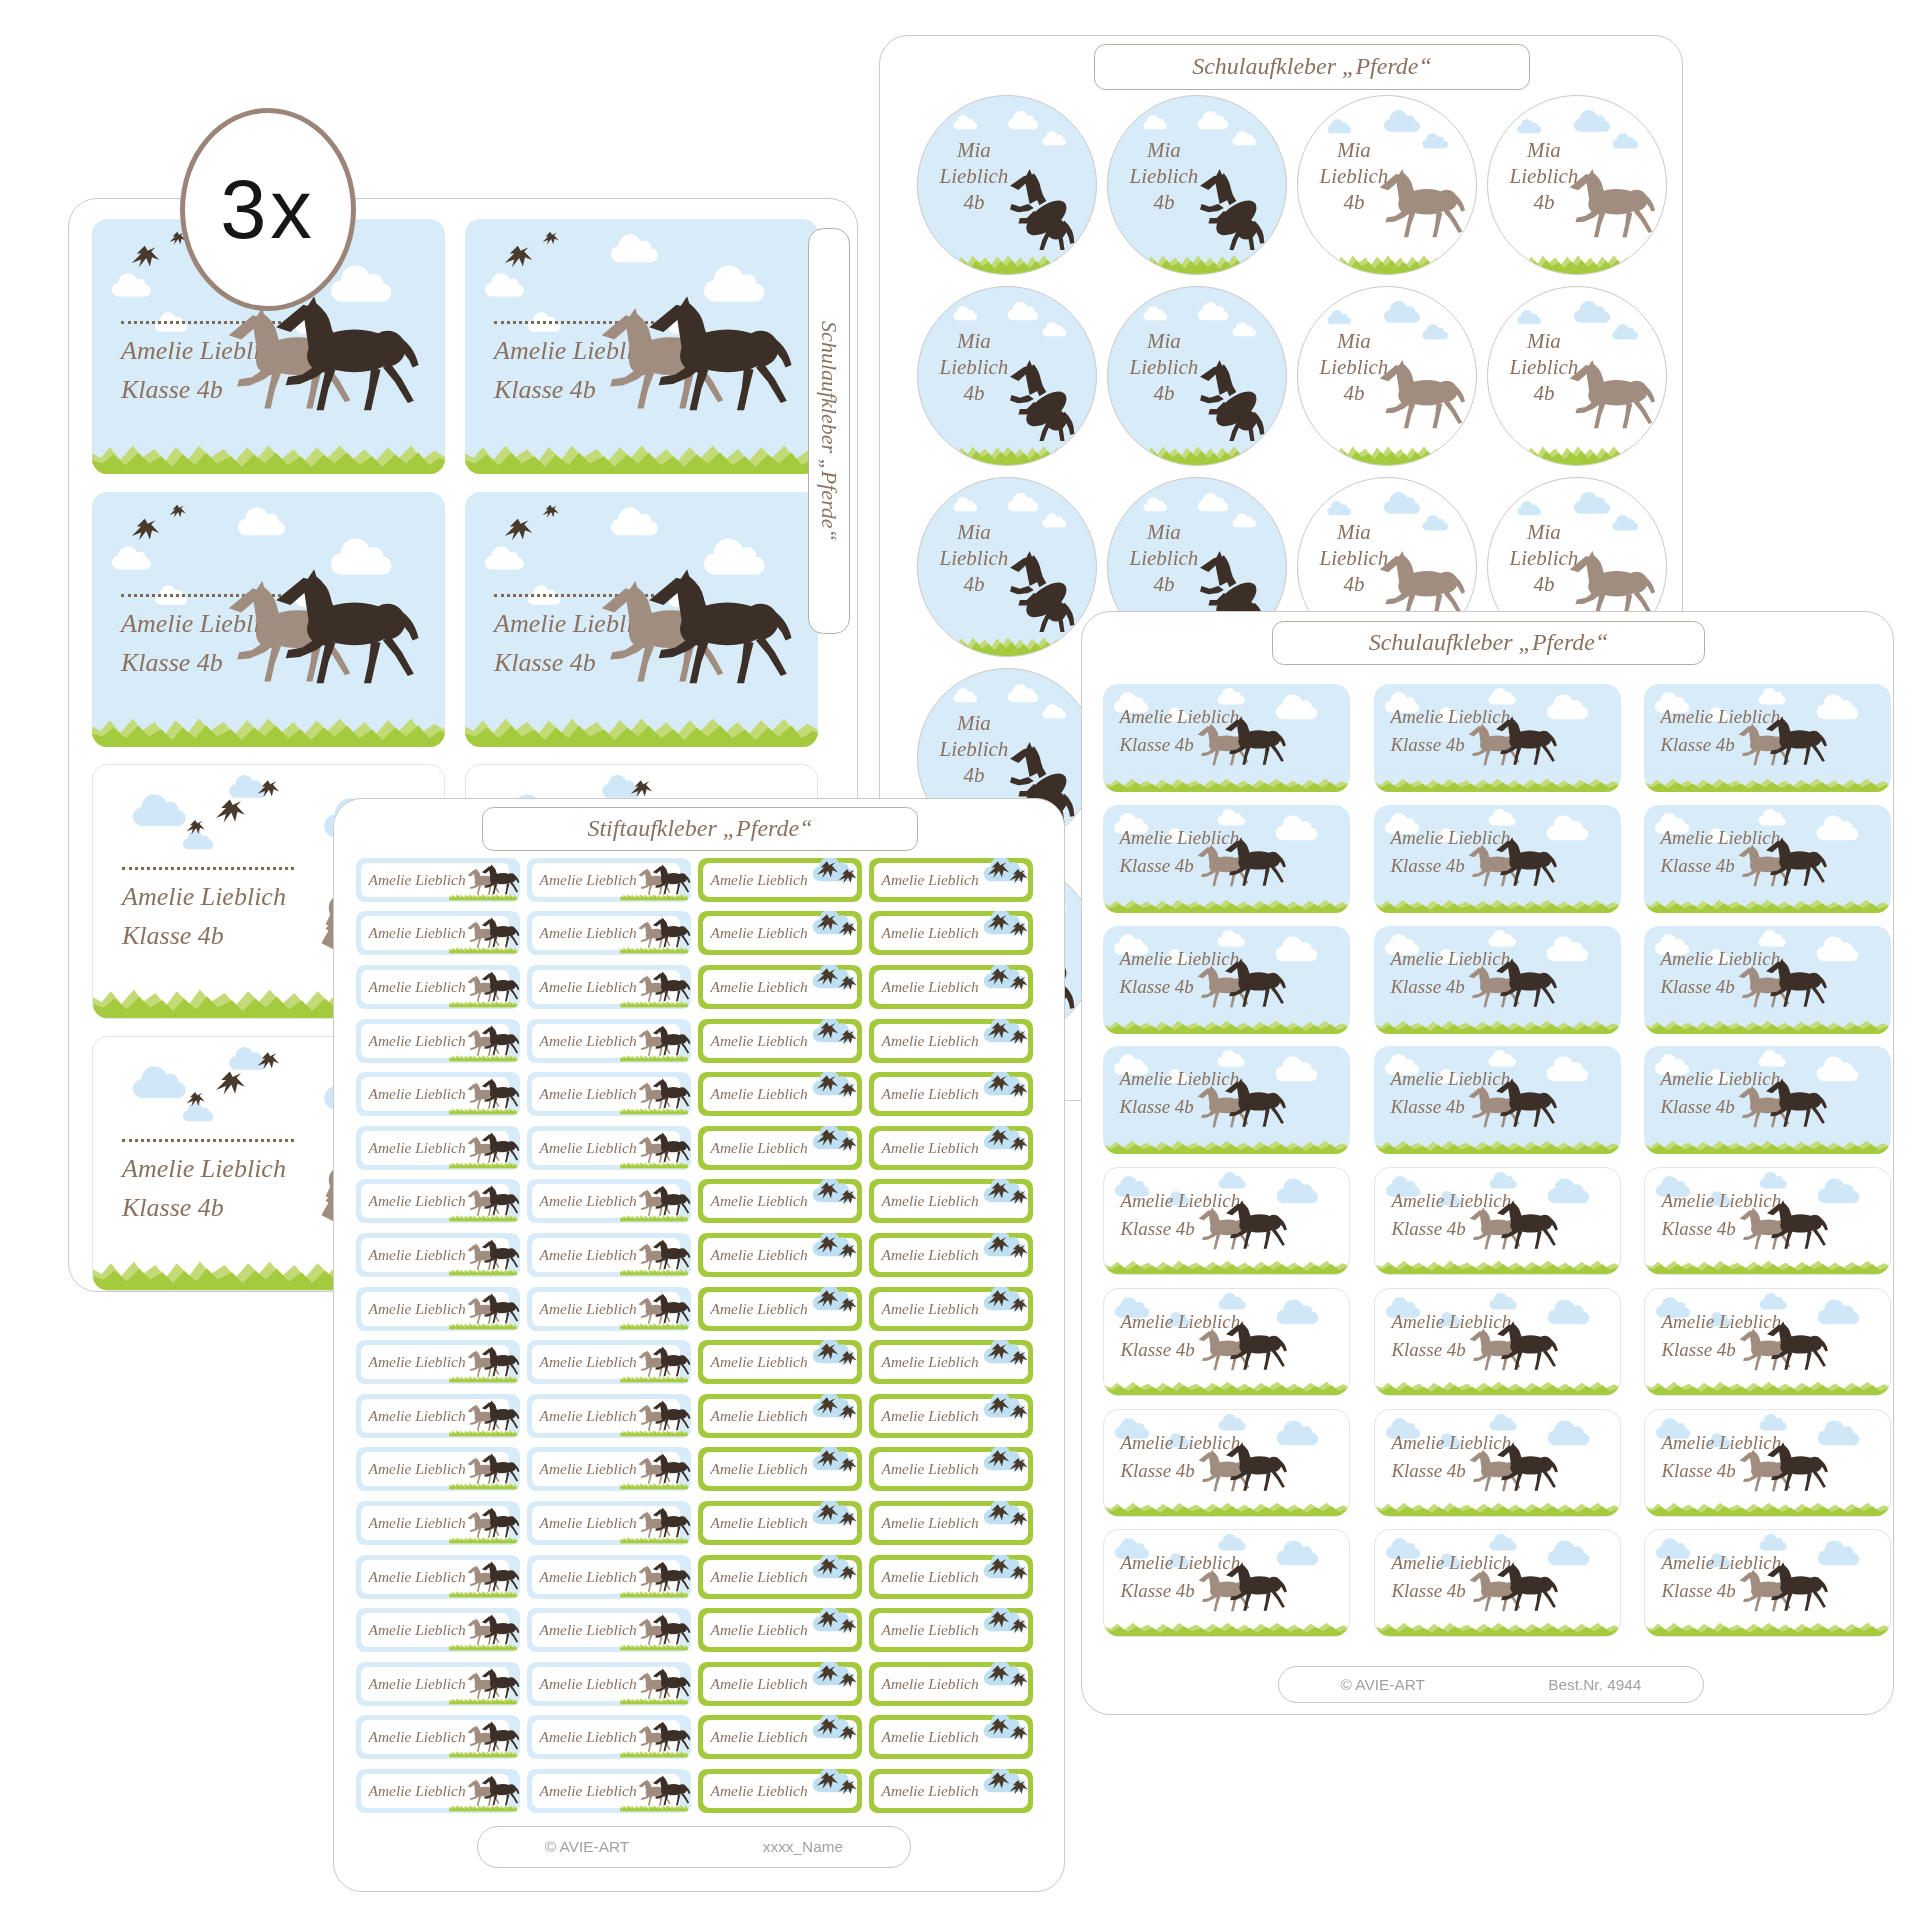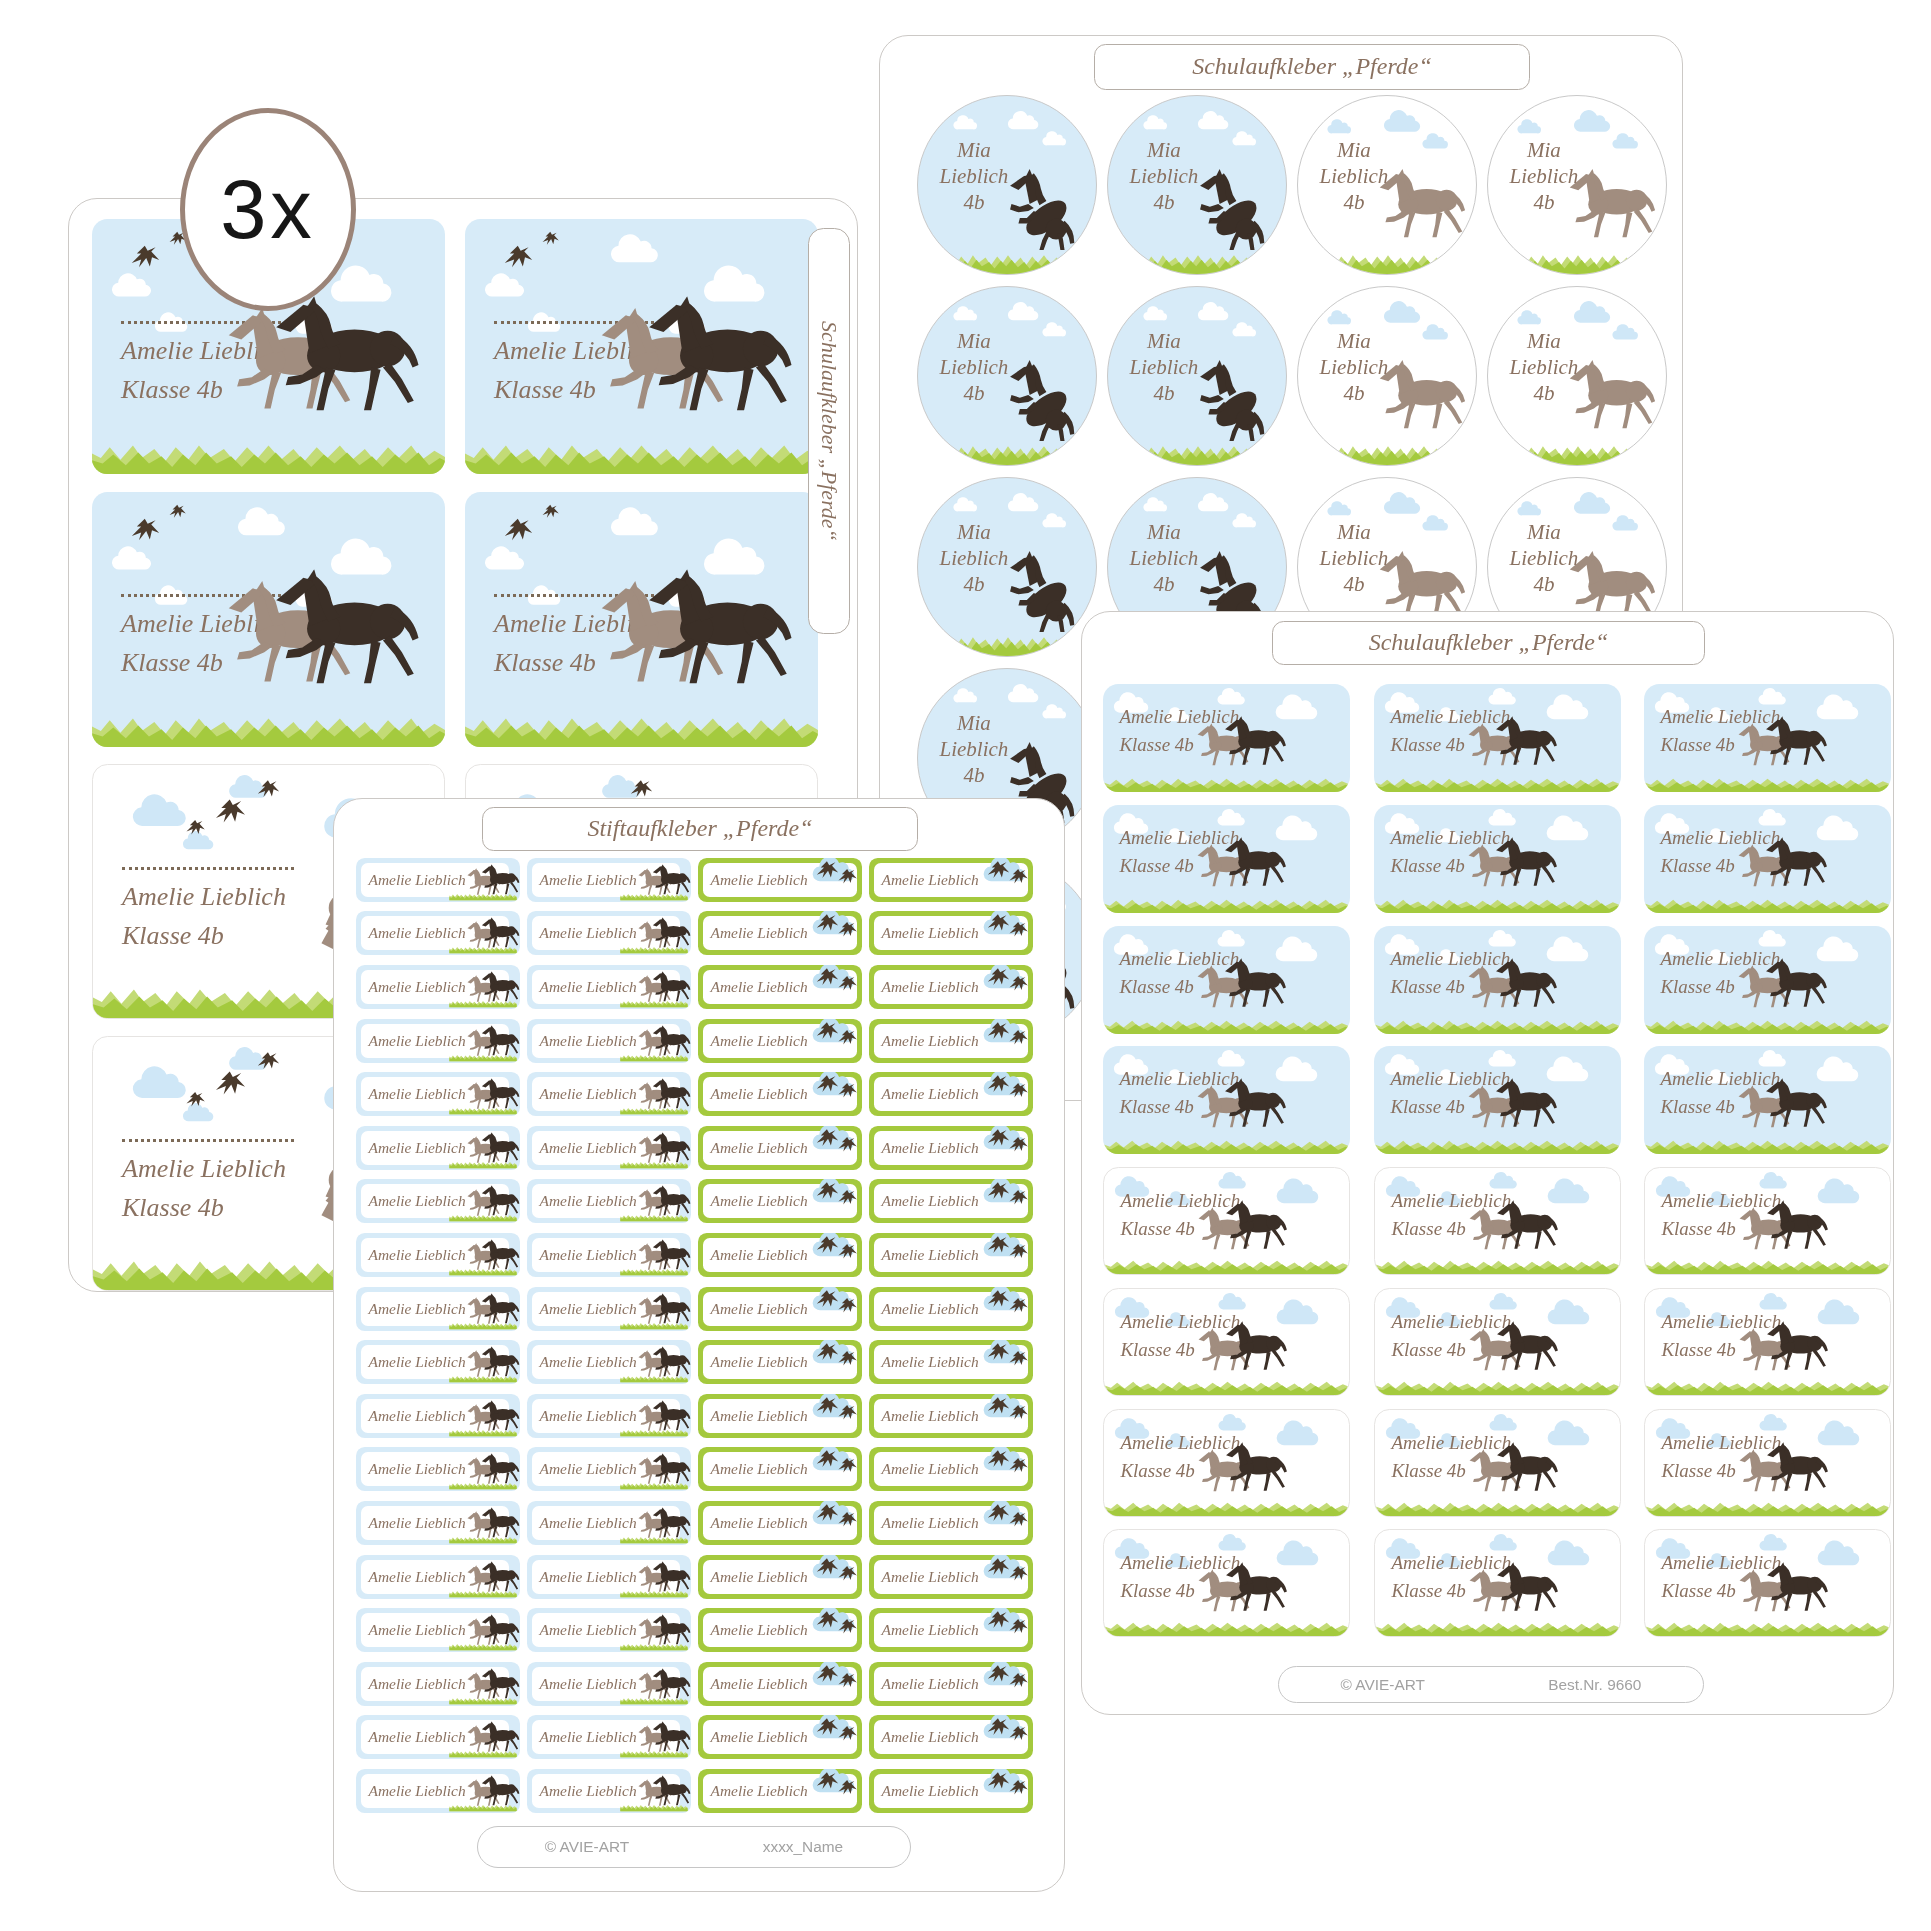--- a/index.html
+++ b/index.html
@@ -1661,21 +1661,21 @@
             <use href="#horseTrot"></use>
           </svg>
     <svg class="ic dark h-dark" viewBox="0 0 74 55" width="71" height="53">
             <use href="#horseTrot"></use>
           </svg>
   </div>
 </div>
     </div>
   <div class="foot">
     <span>© AVIE-ART</span>
-    <span>Best.Nr. 9660</span>
+    <span>Best.Nr. 4944</span>
   </div>
 </div>
 
 <div class="sheet" id="sheet-pencil">
   <div class="tbox">
     <span>Stiftaufkleber „Pferde“</span>
   </div>
   <div id="grid-pencil">
       <div class="cell" style="left: 22px; top: 59px; width: 164px; height: 44px;">
   <div class="lbl pblue pencil">

